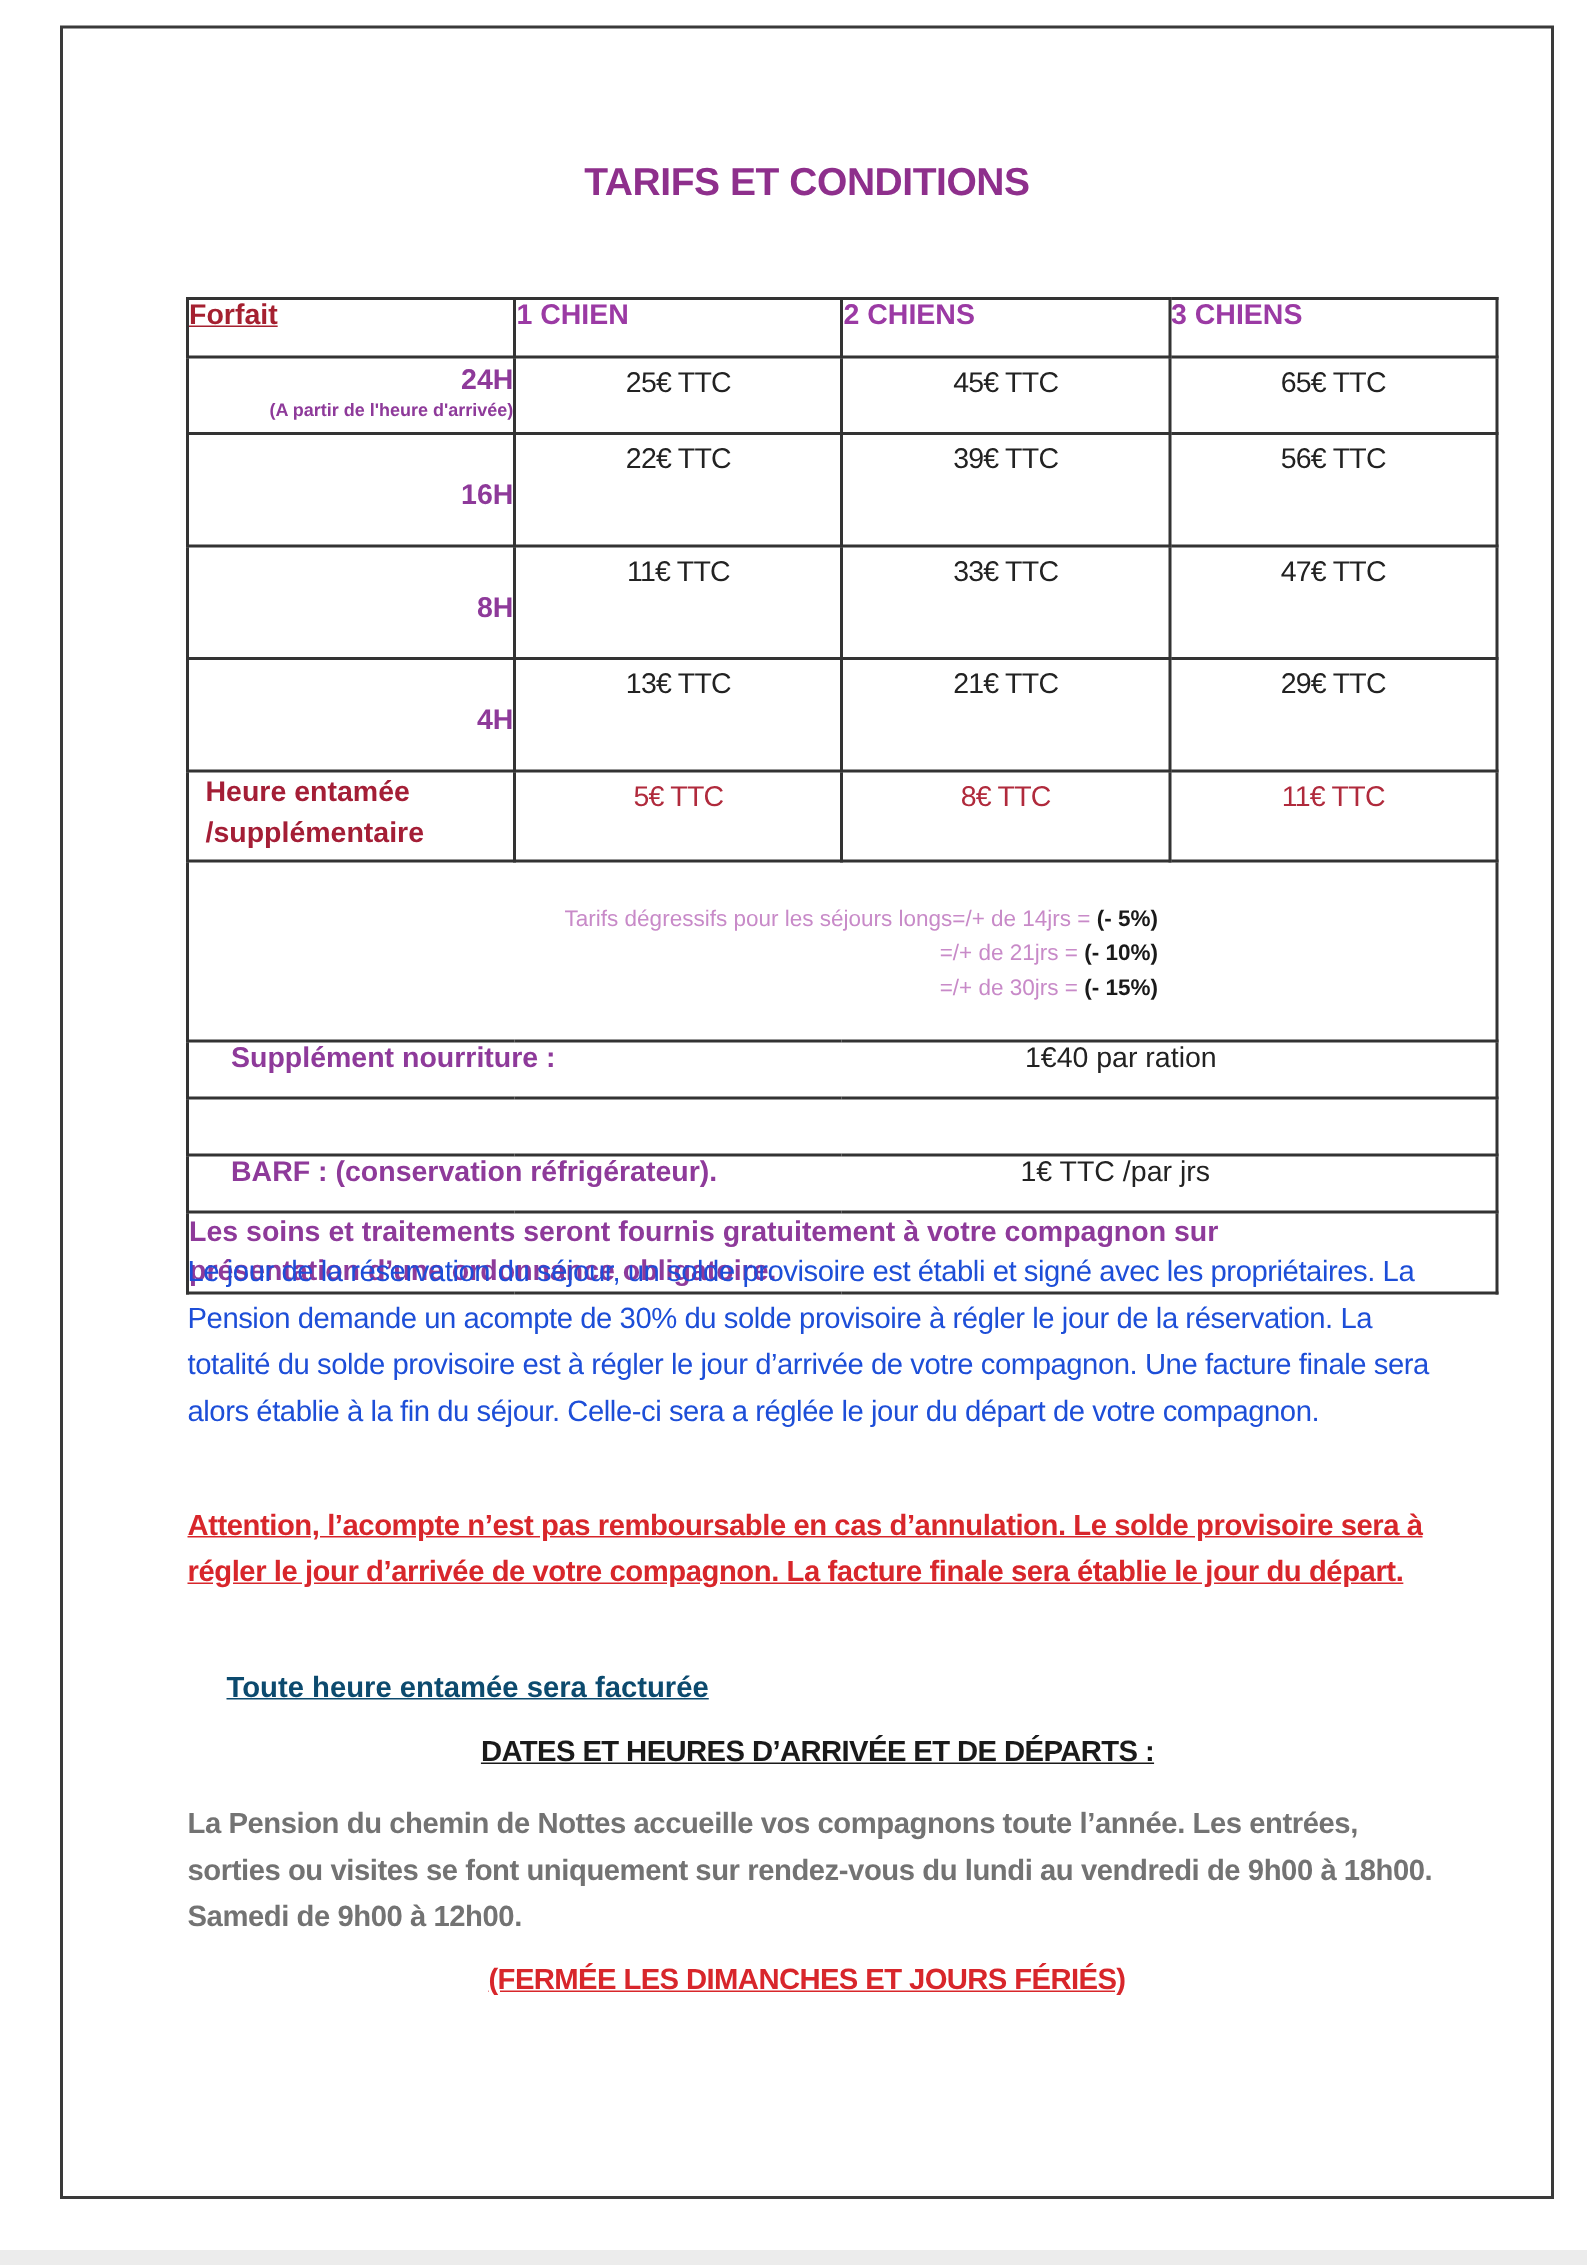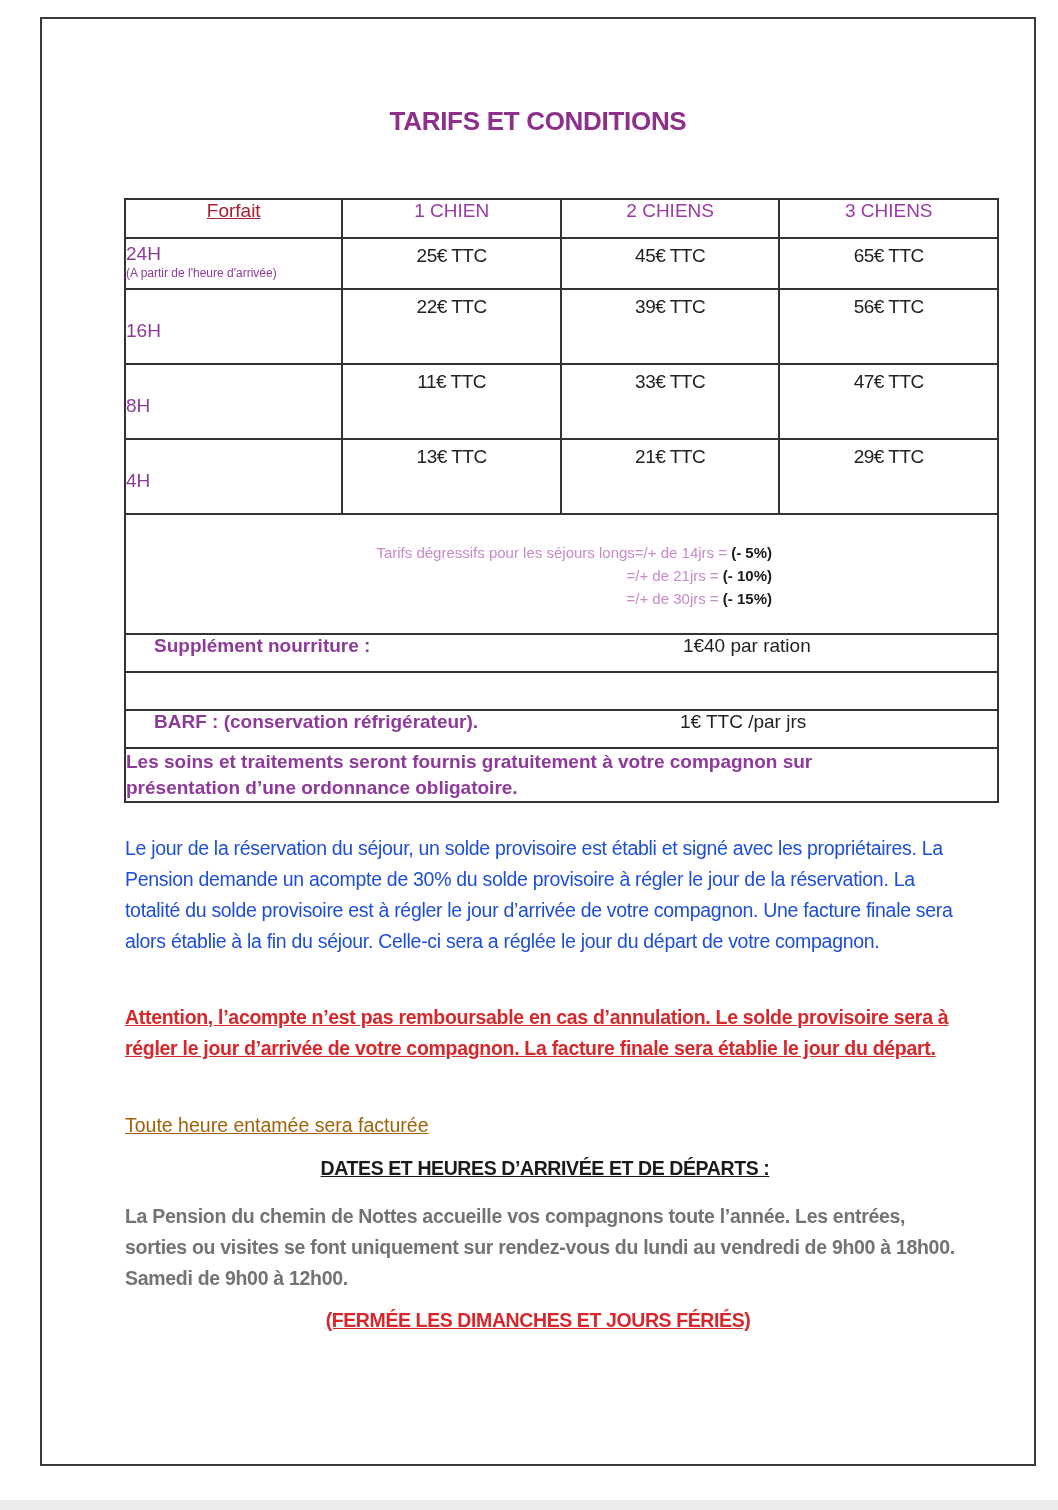--- a/index.html
+++ b/index.html
@@ -6,44 +6,44 @@
   body { width: 1058px; height: 1510px; position: relative; overflow: hidden;
          font-family: "Liberation Sans", sans-serif; color: #1a1a1a; }
   .page-frame { position: absolute; left: 40px; top: 17px; width: 996px; height: 1449px;
                 border: 2px solid #3a3a3a; box-sizing: border-box; background: #fff; }
   .bottom-strip { position: absolute; left: 0; top: 1500px; width: 1058px; height: 10px; background: #ececec; }
   .title { position: absolute; left: 0; top: 106px; width: 1076px; text-align: center;
            font-size: 26px; font-weight: bold; color: #8e2f8c; letter-spacing: -0.3px; }
   table.rates { position: absolute; left: 124px; top: 198px; width: 875px; border-collapse: collapse; }
   table.rates td { border: 2px solid #333; padding: 0; vertical-align: top; font-size: 19px; }
   .c0 { width: 217px; } .c1 { width: 218px; } .c2 { width: 218px; } .c3 { width: 218px; margin-left: 44px; }
-  .hdr td { height: 37px; text-align: center; vertical-align: middle; font-weight: normal; color: #9b3aa4; border-radius: 19px; }
+  .hdr td { height: 37px; vertical-align: middle; font-weight: bold; color: #9b3aa4; border-radius: 19px; }
   .hdr .forfait { color: #a52030; text-decoration: underline; }
   .price { text-align: center; padding-top: 6px !important; color: #222; letter-spacing: -0.5px; }
-  .label-cell { text-align: left; font-weight: normal; color: #8e3a9a; font-size: 19px; }
+  .label-cell { text-align: right; font-weight: bold; color: #8e3a9a; font-size: 19px; }
   .row24 td { height: 43px; }
   .row24 .label-cell .main { display: block; padding-top: 4px; }
   .row24 .label-cell .sub { display: block; font-size: 12px; color: #8e3a9a; margin-top: 1px; }
   .rowH td { height: 52px; }
   .rowH .label-cell { vertical-align: bottom; padding-bottom: 21px; }
   .rowX td { height: 52px; }
   .rowX .xlabel { text-align: left; padding-left: 11px; font-weight: bold; color: #a41e36; line-height: 27px; font-size: 19px; }
   .rowX .price { color: #b02a3c; }
   .disc td { height: 118px; }
   .disc-lines { font-size: 15px; color: #c88ac8; line-height: 23px; text-align: right; padding-right: 225px; padding-top: 26px; }
   .disc-lines b { color: #1a1a1a; }
   .wide td { height: 36px; vertical-align: middle; }
   .wide .lbl { padding-left: 28px; font-weight: bold; color: #8e3a9a; }
   .wide .val { color: #222; }
   .empty td { height: 36px; }
   .care td { height: 50px; padding-left: 11px; font-weight: bold; color: #8e3a9a; line-height: 26px; }
   .para { position: absolute; left: 125px; width: 840px; font-size: 19.5px; line-height: 31px; }
   .p1 { top: 833px; color: #1d4ed8; letter-spacing: -0.3px; }
   .p2 { top: 1002px; color: #d8262b; font-weight: bold; text-decoration: underline; letter-spacing: -0.3px; }
-  .p3 { top: 1110px; color: #a16207; font-weight: normal; text-decoration: underline; }
+  .p3 { top: 1110px; color: #0c4a6e; font-weight: bold; text-decoration: underline; margin-left: 26px; }
   .h2 { position: absolute; left: 0; top: 1157px; width: 1090px; text-align: center; font-size: 19.5px;
         font-weight: bold; text-decoration: underline; color: #1a1a1a; letter-spacing: -0.4px; }
   .p4 { top: 1201px; color: #737373; font-weight: bold; letter-spacing: -0.3px; }
   .p5 { position: absolute; left: 0; top: 1309px; width: 1076px; text-align: center; font-size: 19.5px;
         font-weight: bold; text-decoration: underline; color: #d8262b; letter-spacing: -0.4px; }
 </style>
 </head>
 <body>
 
 <div class="page-frame"></div>
@@ -79,20 +79,29 @@
     <td class="price">11€ TTC</td>
     <td class="price">33€ TTC</td>
     <td class="price">47€ TTC</td>
   </tr>
   <tr class="rowH">
     <td class="label-cell">4H</td>
     <td class="price">13€ TTC</td>
     <td class="price">21€ TTC</td>
     <td class="price">29€ TTC</td>
   </tr>
+  <tr class="rowX">
+    <td class="xlabel">
+      <div>Heure entamée</div>
+      <div>/supplémentaire</div>
+    </td>
+    <td class="price">5€ TTC</td>
+    <td class="price">8€ TTC</td>
+    <td class="price">11€ TTC</td>
+  </tr>
   <tr class="disc">
     <td colspan="4">
       <div class="disc-lines">
         <div><span>Tarifs dégressifs pour les séjours longs=/+ de 14jrs = </span><b>(- 5%)</b></div>
         <div><span>=/+ de 21jrs = </span><b>(- 10%)</b></div>
         <div><span>=/+ de 30jrs = </span><b>(- 15%)</b></div>
       </div>
     </td>
   </tr>
   <tr class="wide">

